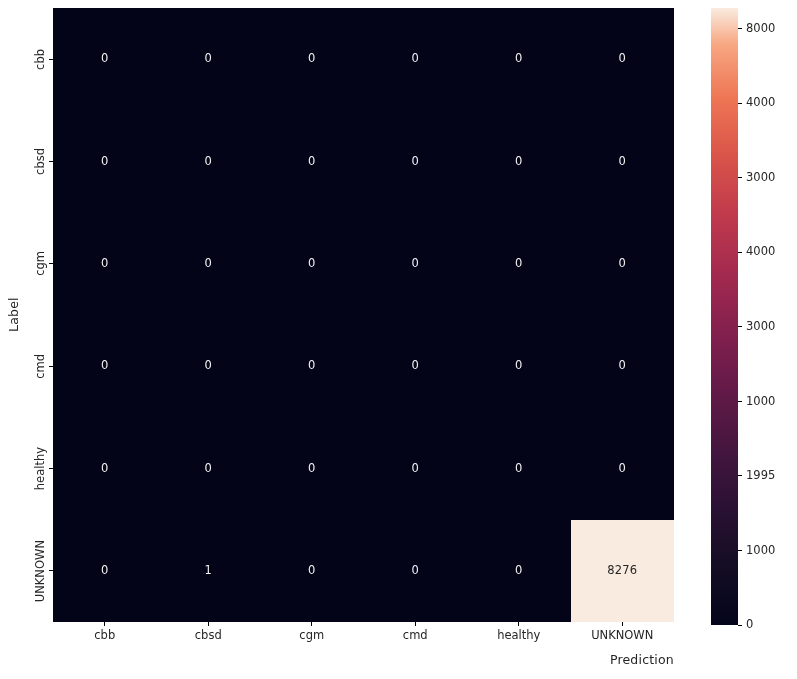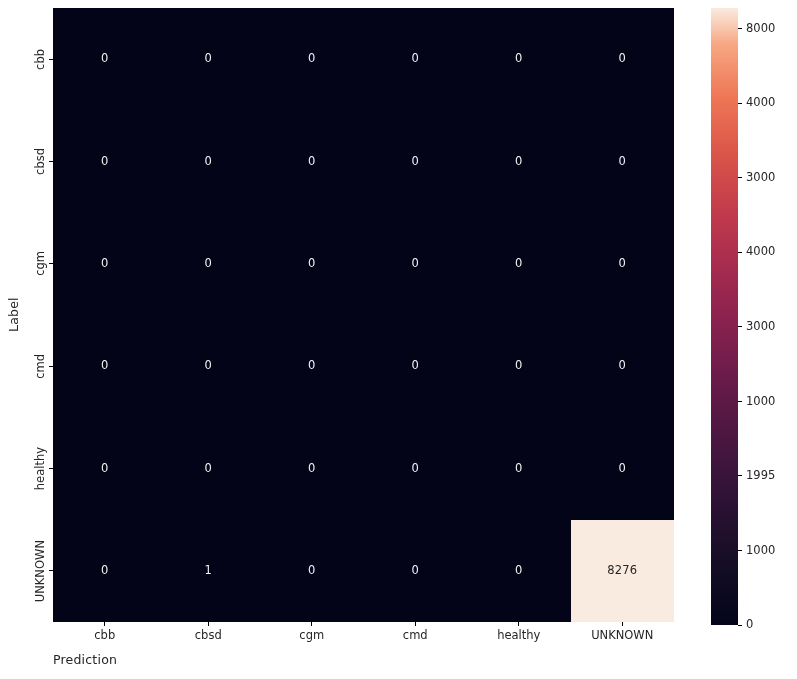--- a/index.html
+++ b/index.html
@@ -122,21 +122,21 @@
     font-size: 11.5px;
     color: #262626;
     white-space: nowrap;
     line-height: 1;
   }
   #x-axis-title {
     position: absolute;
     left: 53px;
     top: 652px;
     width: 621px;
-    text-align: left;
+    text-align: right;
     font-size: 12.5px;
     color: #262626;
     letter-spacing: 0.2px;
   }
 
   
   #colorbar-wrap {
     position: absolute;
     left: 711px;
     top: 8px;

